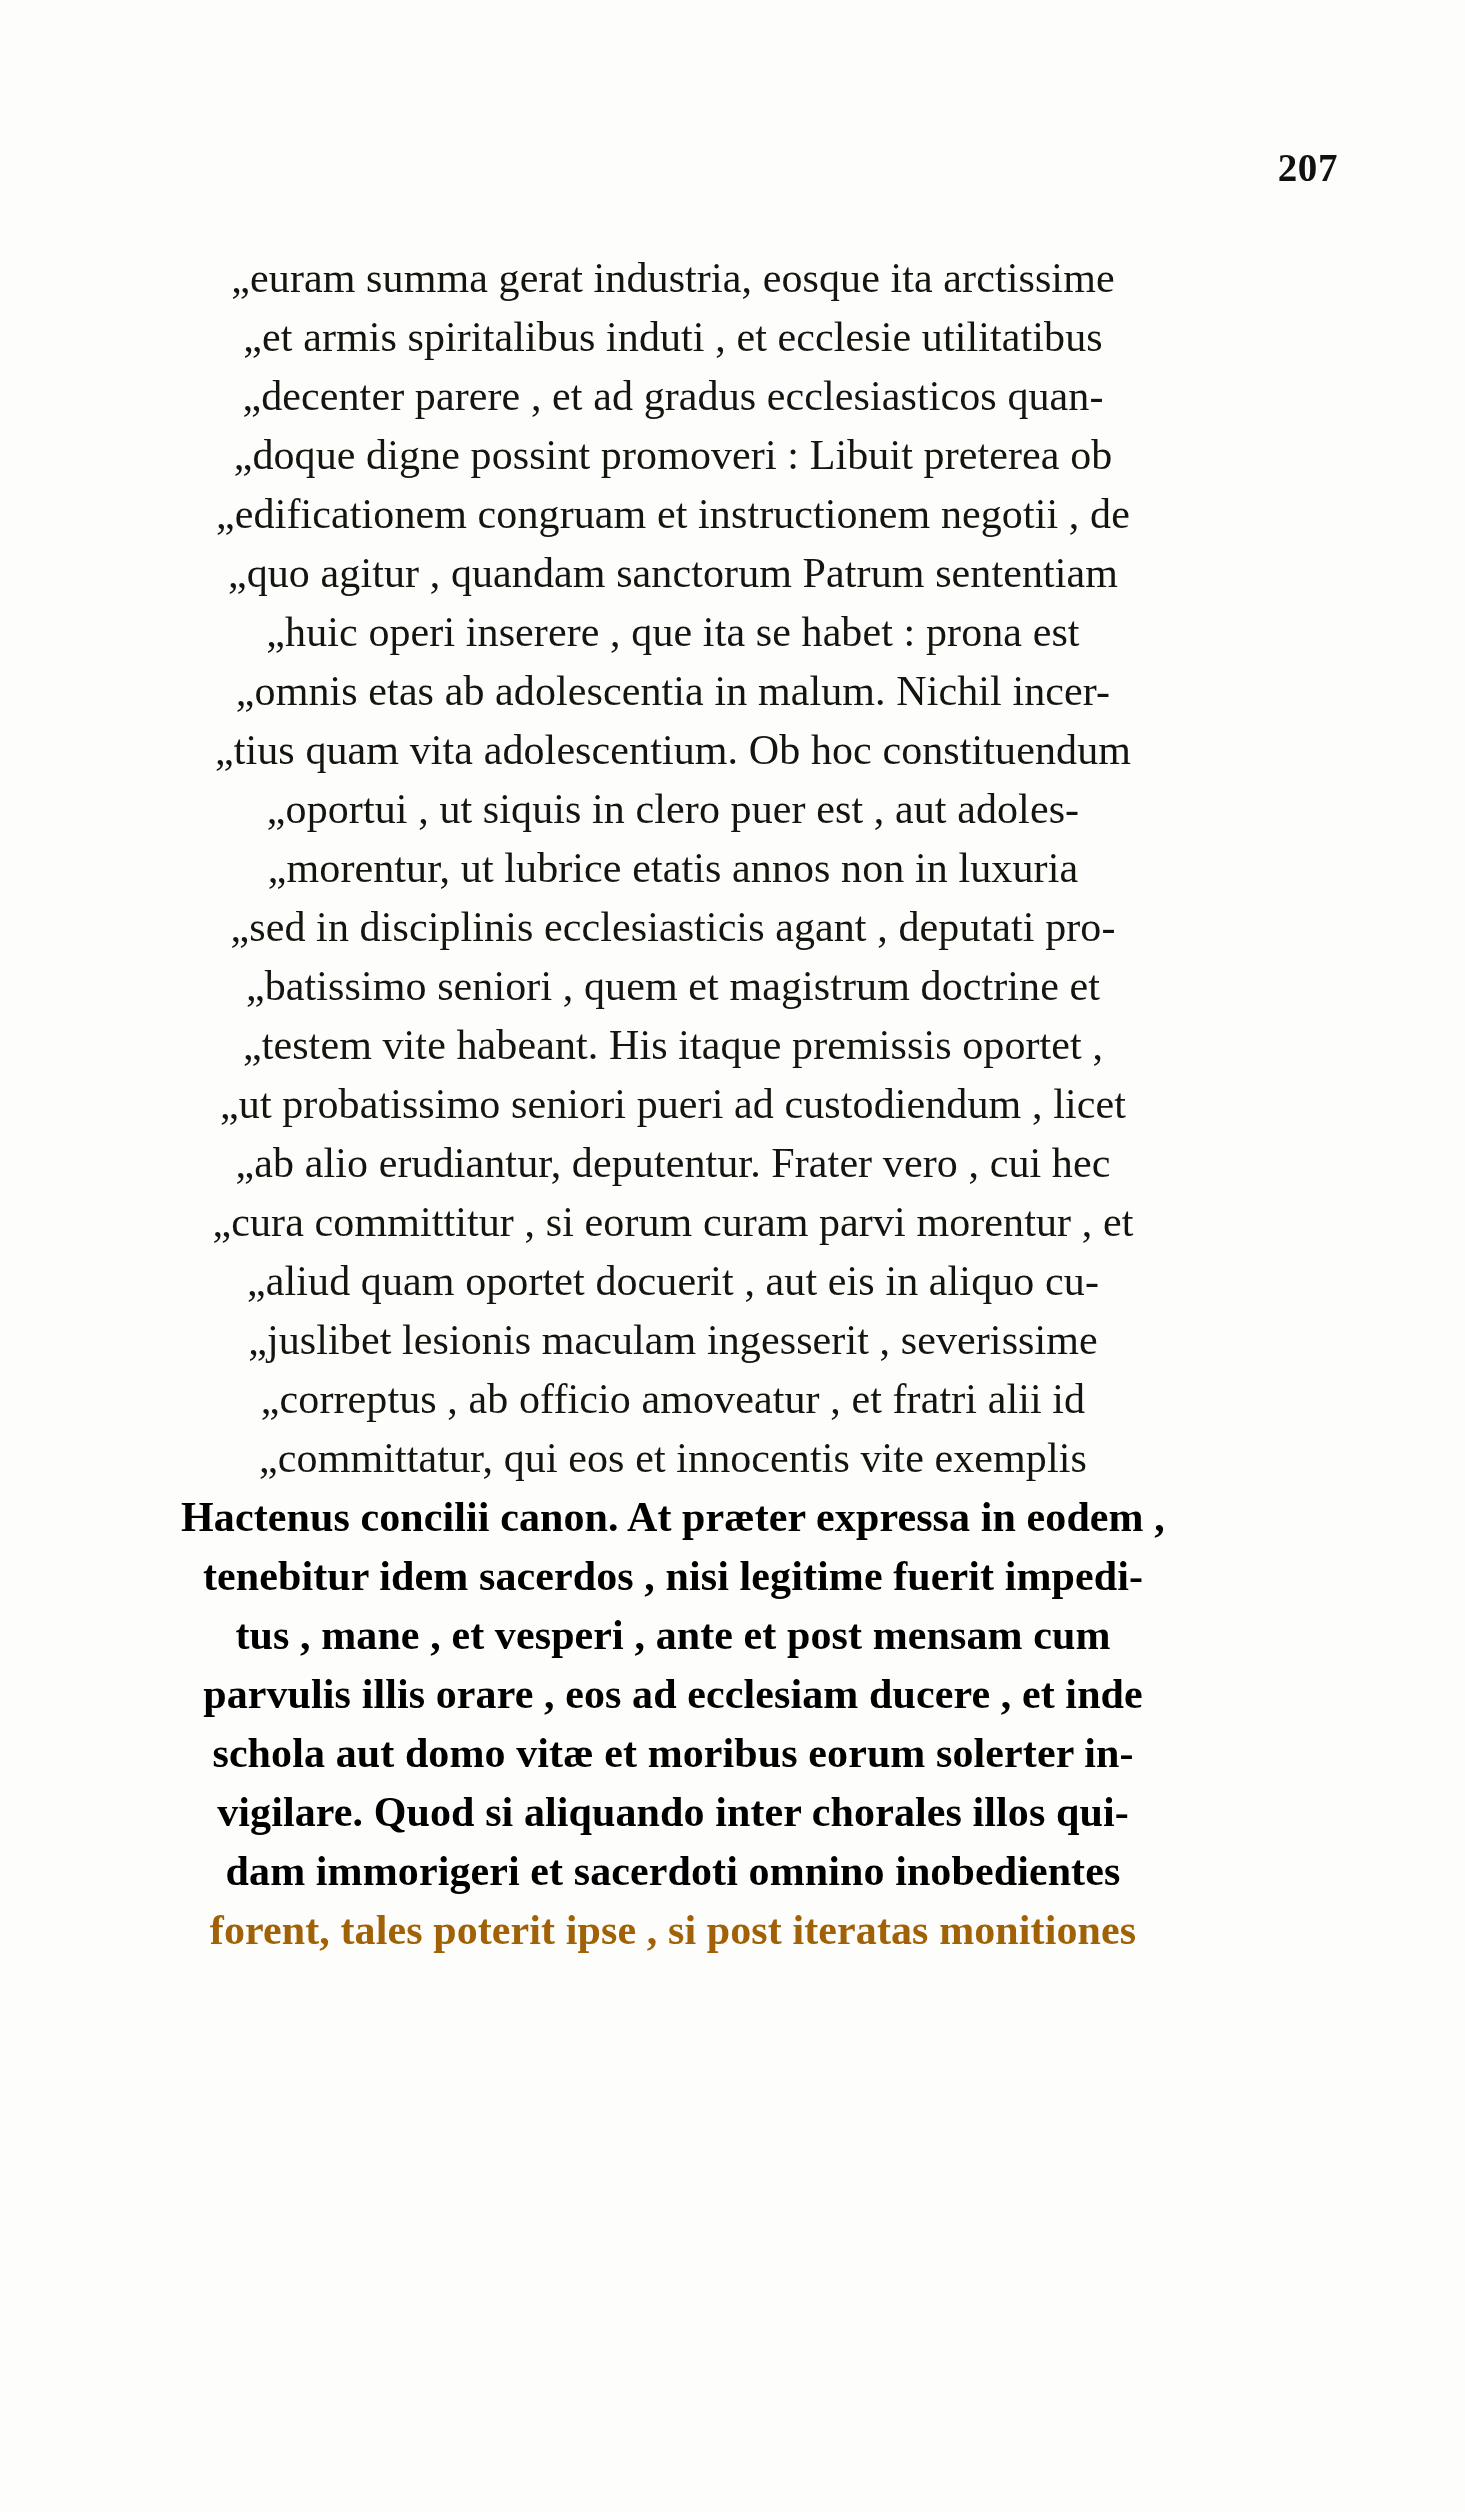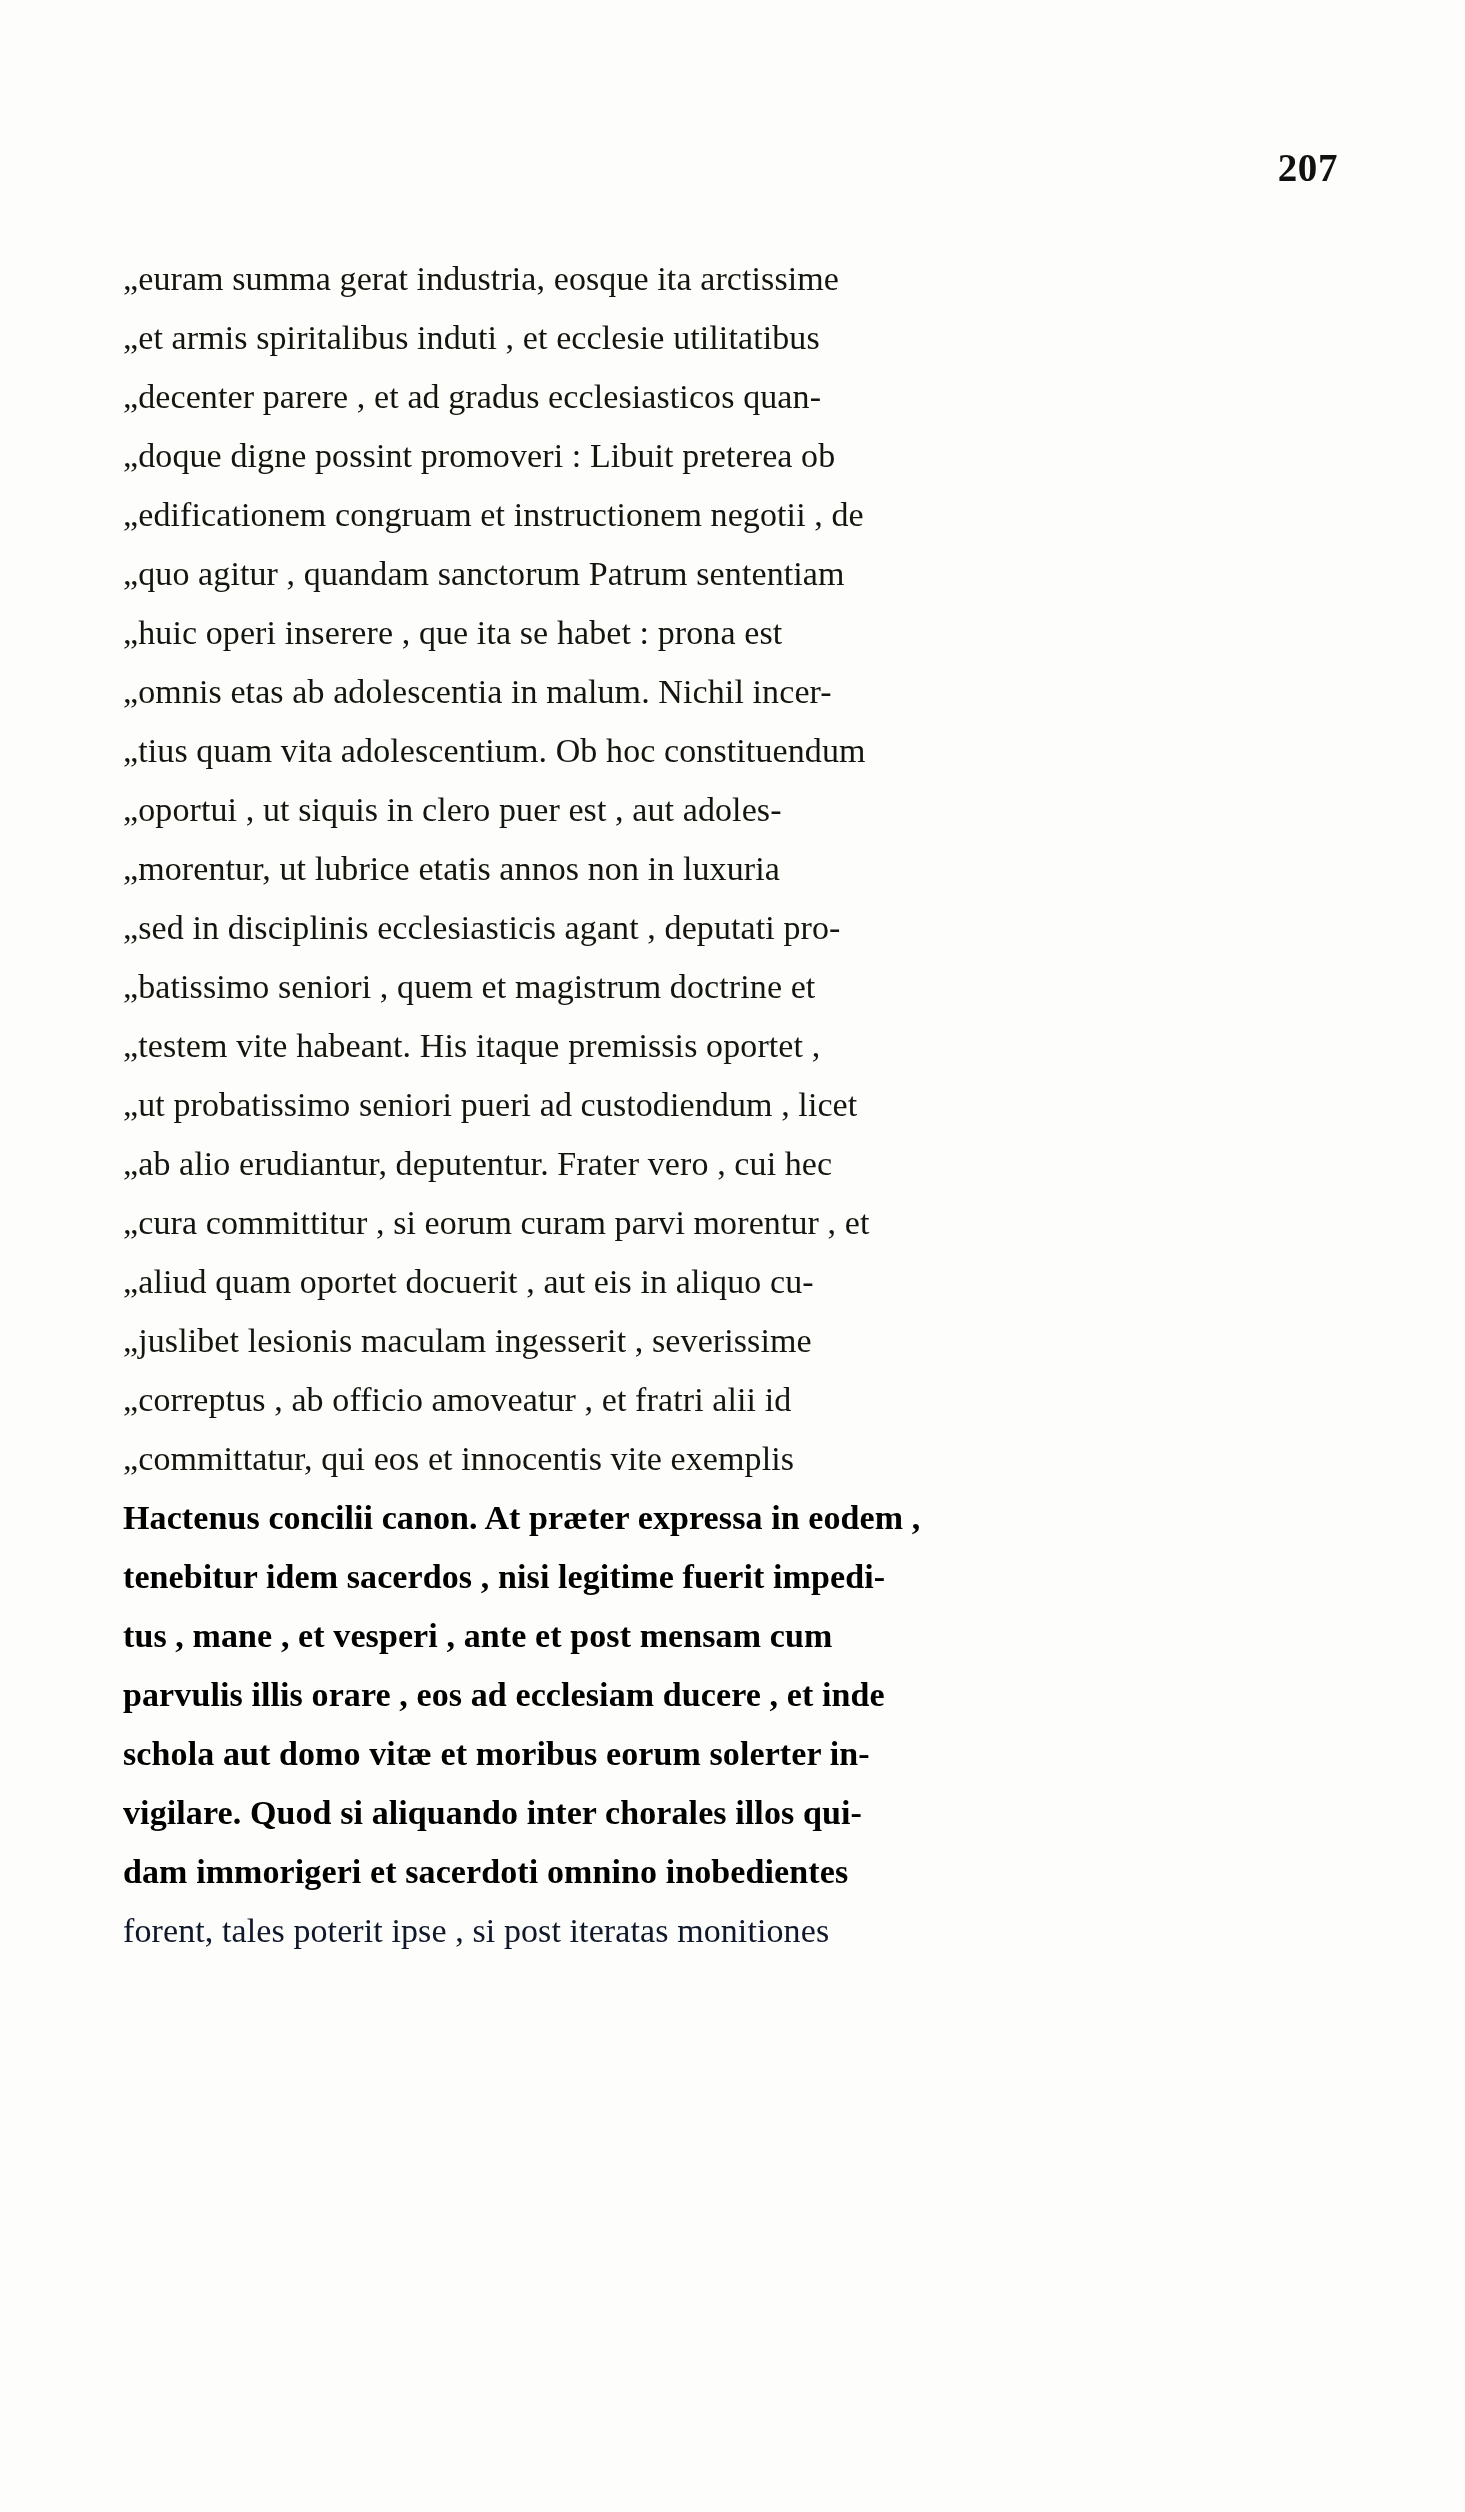--- a/index.html
+++ b/index.html
@@ -34,33 +34,34 @@
     color: #111;
   }
   .text-block {
     position: absolute;
     left: 123px;
     top: 249px;
     width: 1100px;
   }
   .line {
     display: block;
-    font-size: 34px;
+    font-size: 42px;
     line-height: 59px;
     color: #15150f;
     white-space: nowrap;
     letter-spacing: 0.1px;
+    text-align: center;
   }
   .darker {
     color: #000;
     font-weight: 600;
   }
   .bottomheavy {
-    font-weight: normal;
-    color: #0f172a;
+    font-weight: bold;
+    color: #a16207;
   }
 </style>
 </head>
 <body>
 
 <div class="page">
 
   <div class="page-number">207</div>
 
   <div class="text-block">

